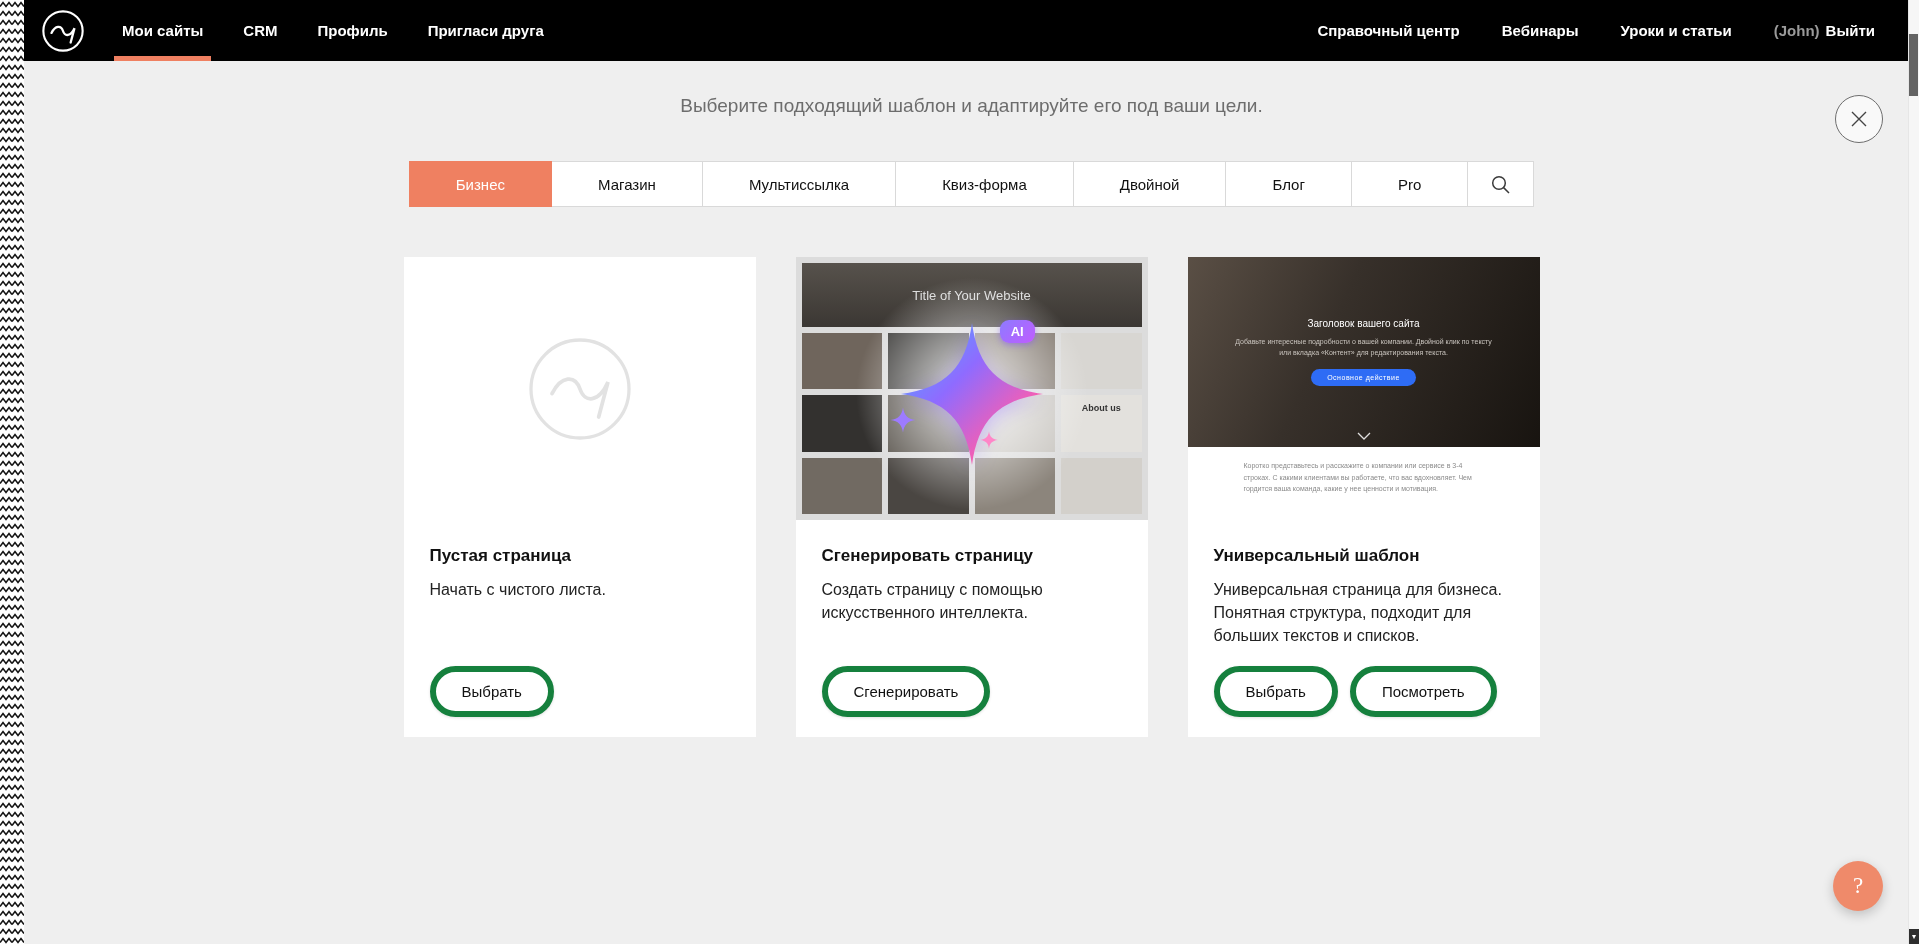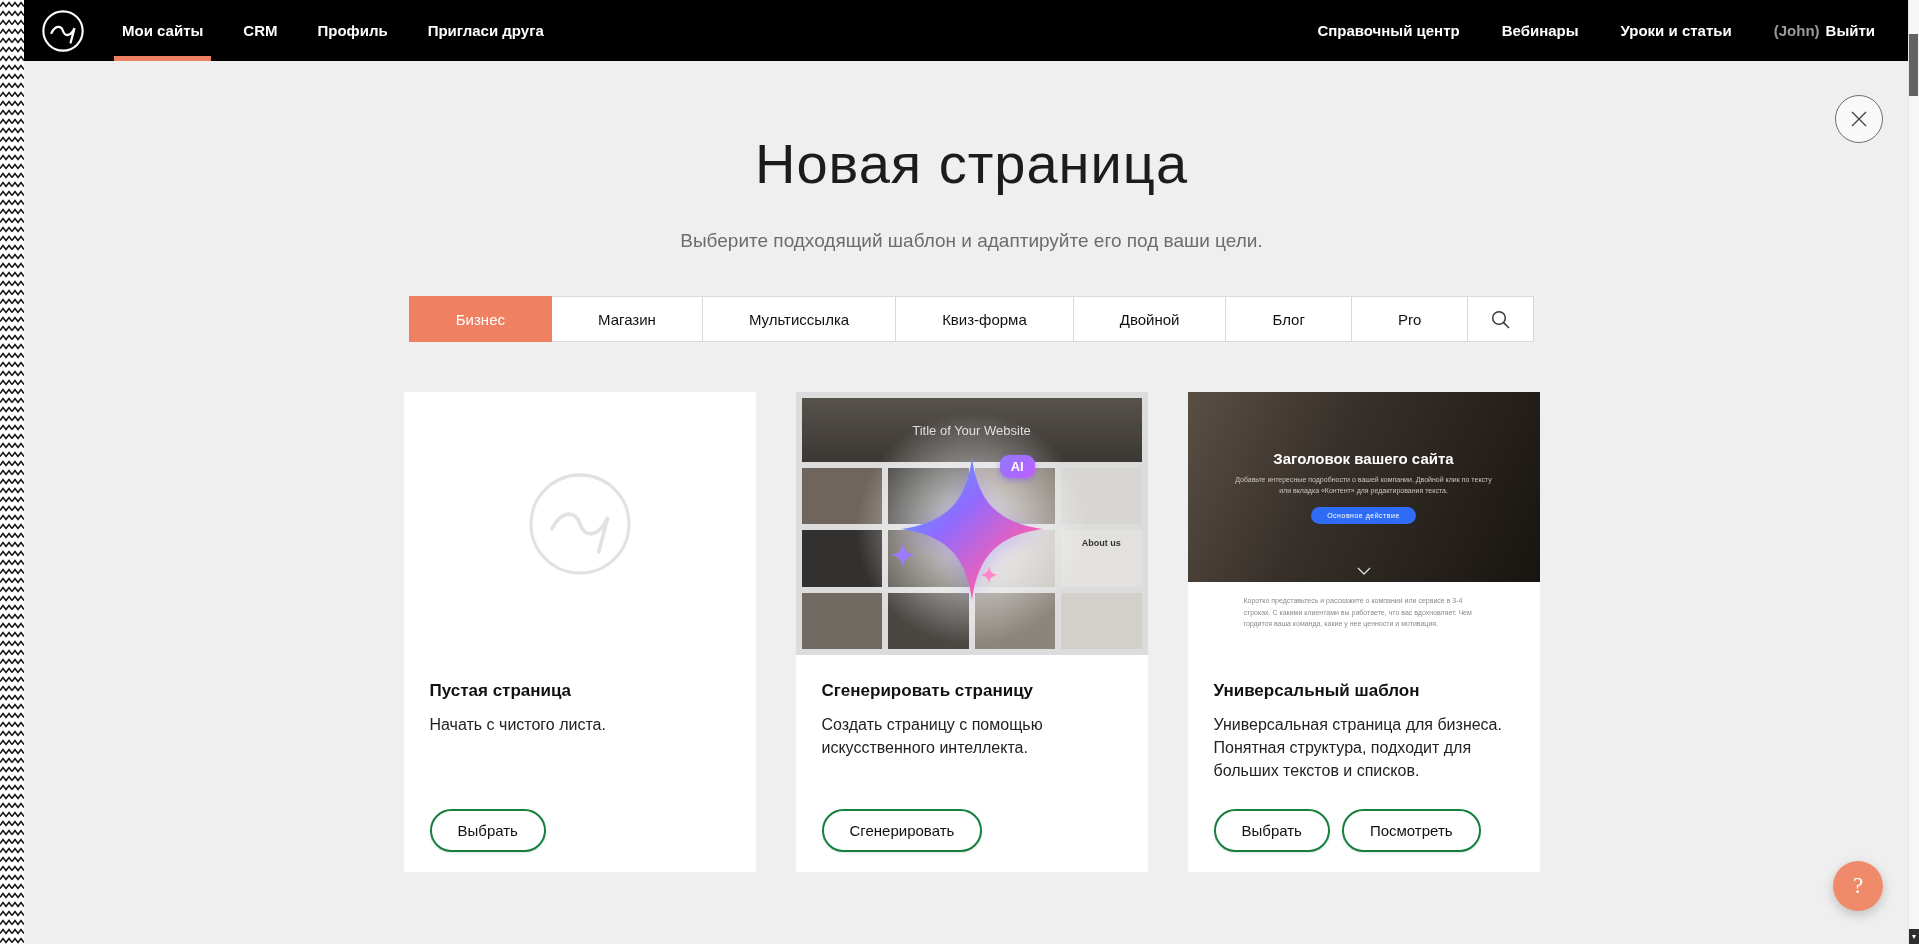--- a/index.html
+++ b/index.html
@@ -59,21 +59,21 @@
 
   
   .cards { display:flex; justify-content:center; gap:40px; margin-top:50px; }
   .card { width:352px; height:480px; background:#fff; display:flex; flex-direction:column; }
   .card-preview { height:263px; flex:none; position:relative; overflow:hidden; }
   .card-body { flex:1; display:flex; flex-direction:column; padding:26px 26px 20px; }
   .card-title { font-size:17px; font-weight:700; color:#111; margin:0 0 12px; }
   .card-desc { font-size:16px; color:#222; line-height:1.45; margin:0; }
   .card-actions { margin-top:auto; display:flex; gap:12px; }
   .pill-btn {
-    background:#fff; border:2px solid #15803d; border-radius:999px; padding:11px 26px;
+    background:#fff; border:6px solid #15803d; border-radius:999px; padding:11px 26px;
     font-size:15px; color:#111; cursor:pointer; box-shadow:0 1px 3px rgba(0,0,0,.12); font-family:inherit;
   }
 
   
   .blank-preview { height:263px; display:flex; align-items:center; justify-content:center; background:#fff; }
 
   
   .collage { background:#dcdcdc; display:flex; flex-direction:column; gap:6px; padding:6px; height:263px; }
   .collage-header {
     height:64px; flex:none; background:linear-gradient(180deg,#57524c,#3b3733);
@@ -104,21 +104,21 @@
   }
 
   
   .preview3 { height:263px; display:flex; flex-direction:column; }
   .p3-dark {
     height:190px; flex:none; position:relative;
     background:linear-gradient(115deg,#5a4f45 0%, #37302a 40%, #181410 100%);
     display:flex; flex-direction:column; align-items:center; justify-content:center;
     text-align:center; padding:0 34px; color:#fff;
   }
-  .p3-heading { font-size:15px; font-weight:700; margin:0 0 7px; }
+  .p3-heading { font-size:10px; font-weight:400; margin:0 0 7px; }
   .p3-sub { font-size:7px; line-height:1.6; color:#c9c4be; margin:0; max-width:260px; }
   .p3-cta {
     margin-top:11px; background:#2e6cf5; color:#fff; border:none; border-radius:999px;
     font-size:7px; letter-spacing:.5px; padding:5px 16px; cursor:pointer; font-family:inherit;
   }
   .p3-chevron { position:absolute; bottom:7px; left:50%; transform:translateX(-50%); opacity:.85; }
   .p3-light { flex:1; background:#fff; display:flex; justify-content:center; padding-top:13px; }
   .p3-body { font-size:7px; line-height:1.65; color:#8a8a8a; width:240px; margin:0; text-align:left; }
 
   
@@ -172,21 +172,20 @@
   </nav>
 </header>
 
 <main>
   <button class="close-btn">
     <svg width="18" height="18" viewBox="0 0 18 18">
       <path d="M2 2 L16 16 M16 2 L2 16" stroke="#444" stroke-width="1.4"></path>
     </svg>
   </button>
 
-  <h1 class="page-title">Новая страница</h1>
   <p class="subtitle">Выберите подходящий шаблон и адаптируйте его под ваши цели.</p>
 
   <div class="tabs">
     <button class="tab active">Бизнес</button>
     <button class="tab">Магазин</button>
     <button class="tab">Мультиссылка</button>
     <button class="tab">Квиз-форма</button>
     <button class="tab">Двойной</button>
     <button class="tab">Блог</button>
     <button class="tab">Pro</button>

